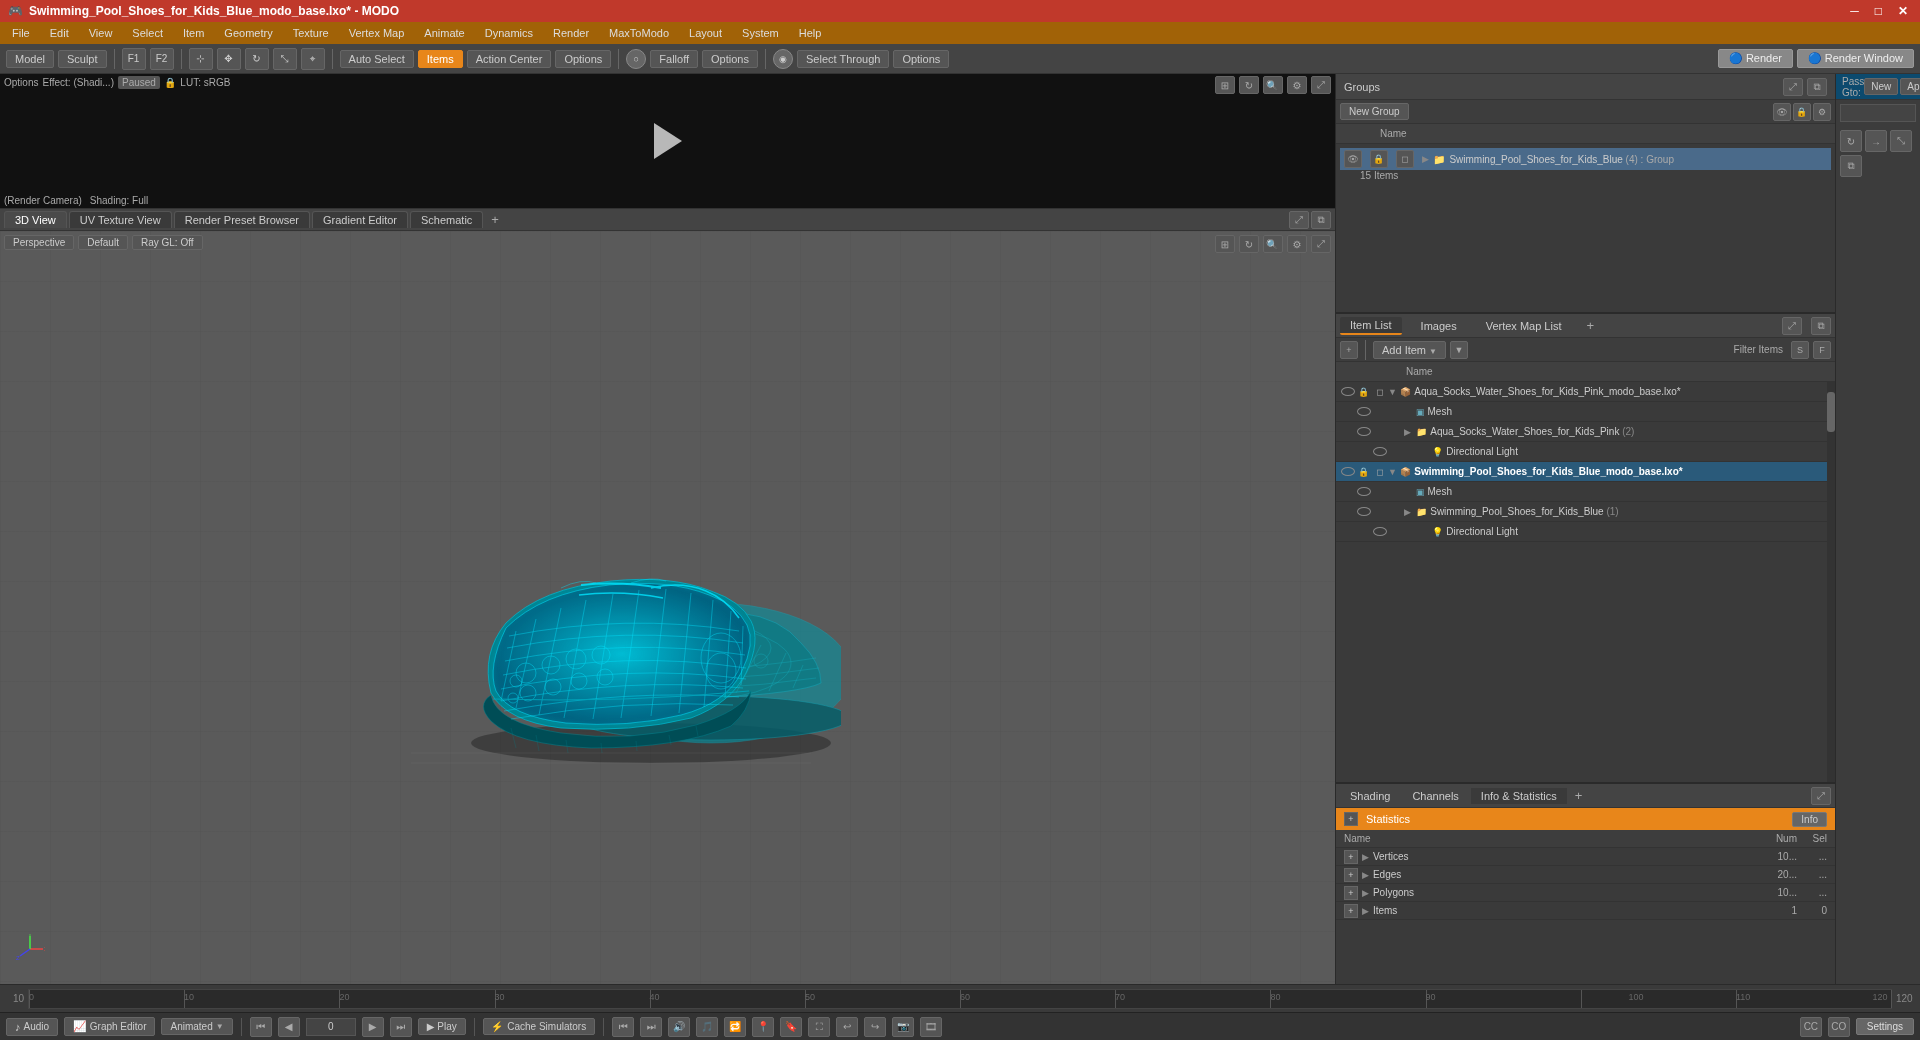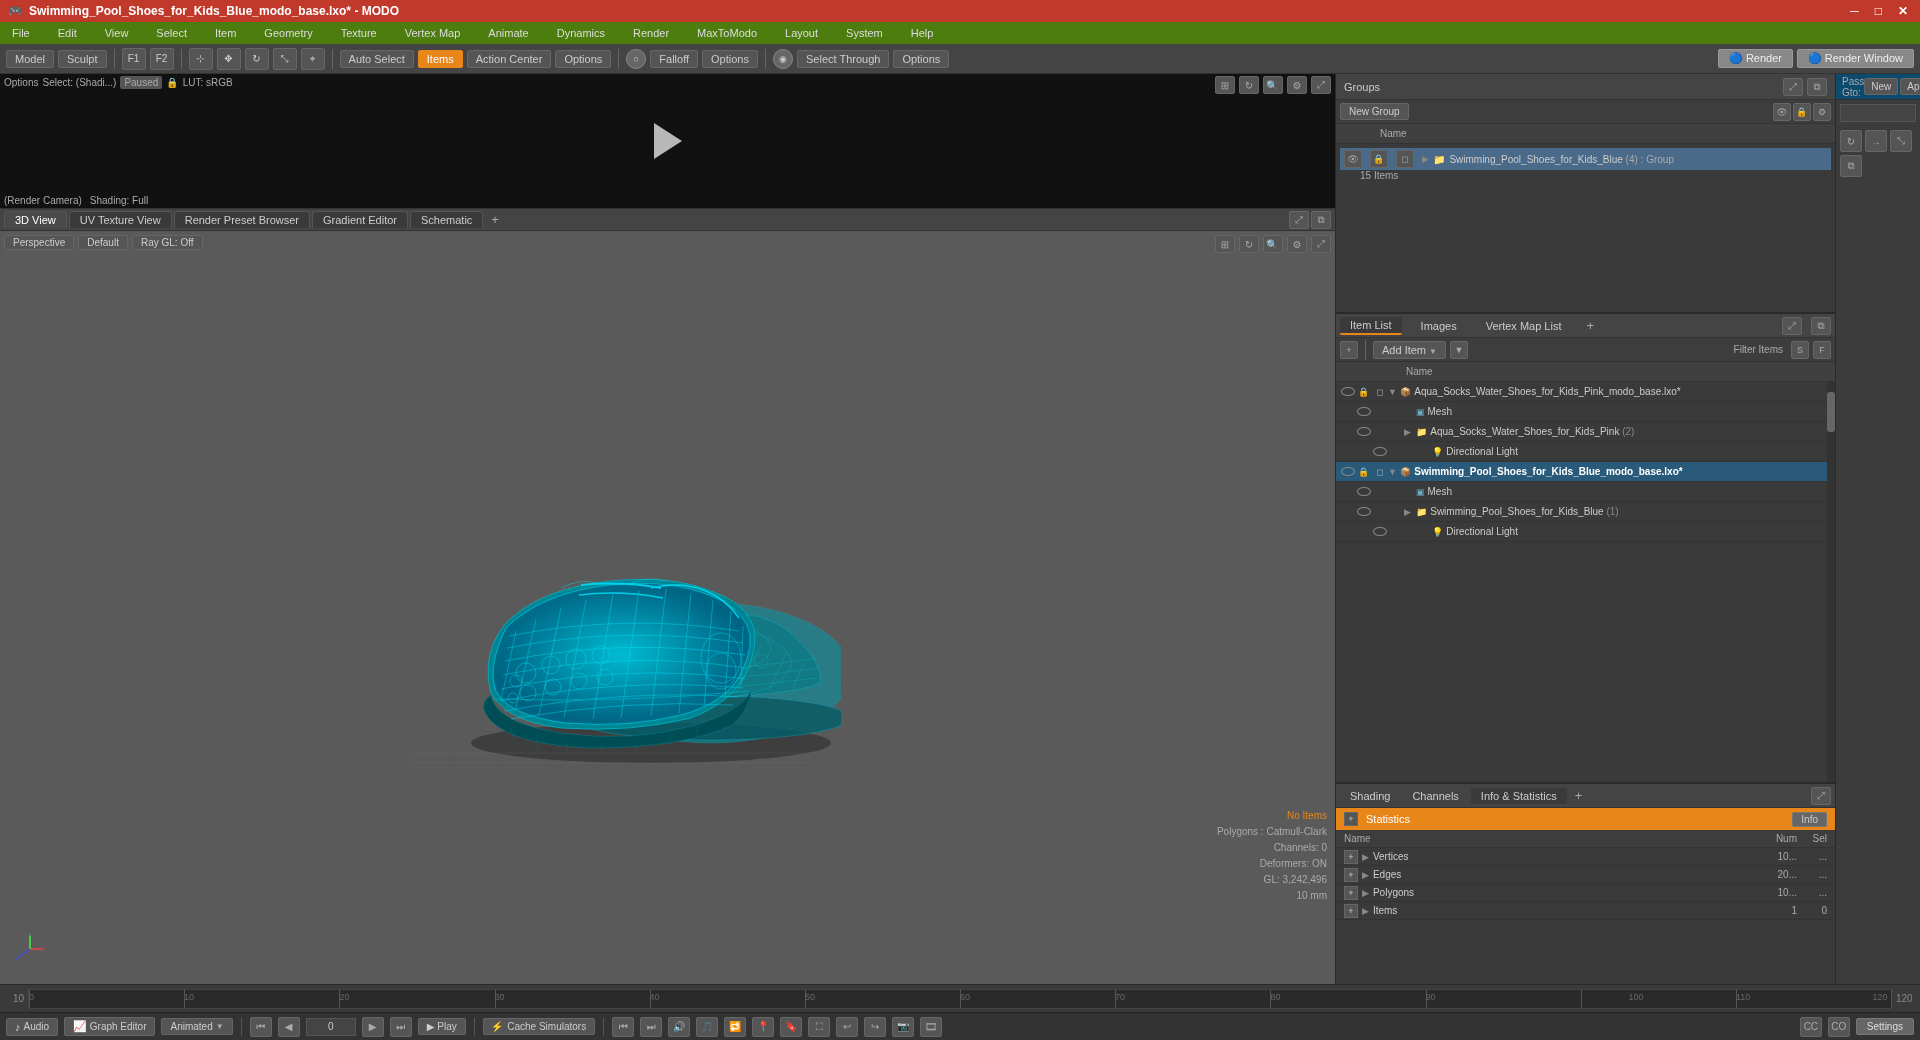--- a/index.html
+++ b/index.html
@@ -11,22 +11,22 @@
       display: flex; align-items: center; padding: 0 8px;
       color: white; font-size: 12px; font-weight: bold;
       justify-content: space-between;
     }
     #titlebar-left { display: flex; align-items: center; gap: 6px; }
     #titlebar-right { display: flex; gap: 8px; }
     #titlebar-right span { cursor: pointer; padding: 0 4px; }
 
     
     #menubar {
-      width: 100%; height: 22px; background: #4d7c0f;
-      display: flex; align-items: center; padding: 0 4px; gap: 12px;
+      width: 100%; height: 22px; background: #a16207;
+      display: flex; align-items: center; padding: 0 4px; gap: 4px;
     }
     .menu-item {
       padding: 2px 8px; color: #ddd; cursor: pointer; font-size: 11px;
       border-radius: 2px;
     }
 
     
     #toolbar {
       width: 100%; height: 30px; background: #444;
       display: flex; align-items: center; padding: 0 6px; gap: 4px;
@@ -405,21 +405,21 @@
   </span>
 </div>
 
 <div id="main-layout" style="height: calc(1040px - 22px - 22px - 30px - 28px - 28px);">
 
   <div id="viewport-area">
 
     <div id="preview-strip">
       <div id="preview-strip-toolbar">
         <span class="preview-label">Options</span>
-        <span class="preview-label">Select: (Shadi...)</span>
+        <span class="preview-label">Effect: (Shadi...)</span>
         <span class="preview-label" style="background:#555; padding:1px 4px; border-radius:2px;">Paused</span>
         <span style="font-size:10px; color:#888;">🔒</span>
         <span class="preview-label">LUT: sRGB</span>
       </div>
       <div id="preview-strip-controls">
         <span class="vp-icon-btn">⊞</span>
         <span class="vp-icon-btn">↻</span>
         <span class="vp-icon-btn">🔍</span>
         <span class="vp-icon-btn">⚙</span>
         <span class="vp-icon-btn">⤢</span>
@@ -586,28 +586,20 @@
             </g>
           </g>
 
           <g stroke="#888" stroke-width="0.5" opacity="0.3">
             <line x1="50" y1="320" x2="450" y2="320"></line>
             <line x1="50" y1="330" x2="450" y2="330"></line>
           </g>
         </svg>
       </div>
 
-      <div id="viewport-overlay-info">
-        <div class="no-items-text">No Items</div>
-        <div>Polygons : Catmull-Clark</div>
-        <div>Channels: 0</div>
-        <div>Deformers: ON</div>
-        <div>GL: 3,242,496</div>
-        <div>10 mm</div>
-      </div>
 
       <div id="viewport-axis">
         <svg width="30" height="30" viewBox="0 0 30 30">
           <line x1="15" y1="15" x2="28" y2="15" stroke="#e44" stroke-width="1.5"></line>
           <line x1="15" y1="15" x2="15" y2="2" stroke="#4e4" stroke-width="1.5"></line>
           <line x1="15" y1="15" x2="5" y2="22" stroke="#44e" stroke-width="1.5"></line>
           <text x="29" y="17" fill="#e44" font-size="6">X</text>
           <text x="13" y="2" fill="#4e4" font-size="6">Y</text>
           <text x="1" y="26" fill="#44e" font-size="6">Z</text>
         </svg>

